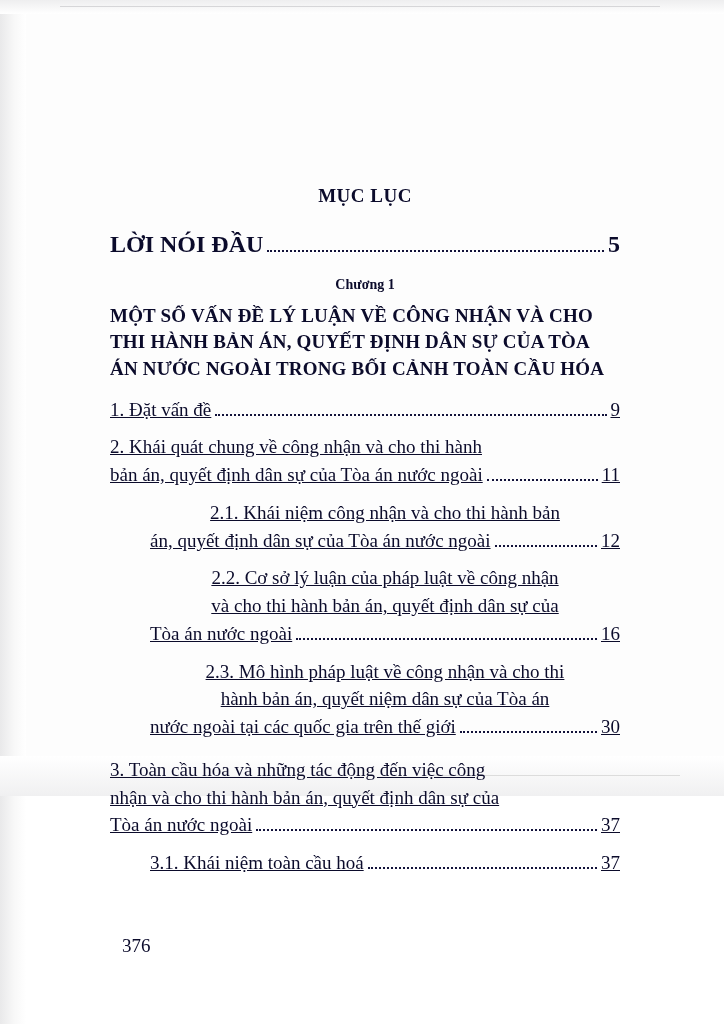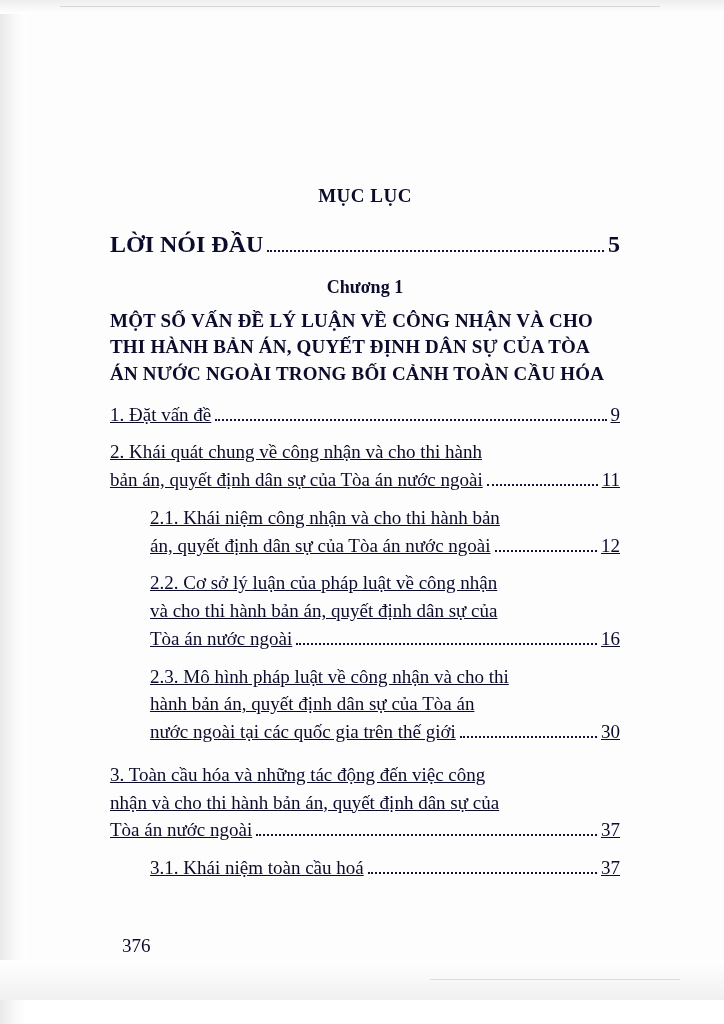--- a/index.html
+++ b/index.html
@@ -12,21 +12,21 @@
     height: 1024px;
     overflow: hidden;
     font-family: "Liberation Serif", serif;
     color: #0b0b2b;
     position: relative;
   }
   .page {
     position: absolute;
     left: 0; top: 0;
     width: 724px;
-    height: 1000px;
+    height: 796px;
     background: #fdfdfd;
   }
   
   .scan-edge-left {
     position: absolute;
     left: 0; top: 0;
     width: 26px; height: 1024px;
     background: linear-gradient(to right, #e9e9ea 0%, #f8f8f8 55%, #ffffff 100%);
   }
   .scan-edge-top {
@@ -89,40 +89,40 @@
   .preface {
     font-weight: bold;
     font-size: 24px;
     margin-bottom: 16px;
   }
   .preface .leader { border-bottom: 2px dotted #12123a; }
 
   .chapter-label {
     text-align: center;
     font-weight: bold;
-    font-size: 18px;
+    font-size: 14px;
     margin-bottom: 10px;
   }
   .chapter-title {
     text-align: left;
     font-weight: bold;
     font-size: 19px;
     line-height: 1.38;
     letter-spacing: 0.2px;
     margin-bottom: 14px;
   }
 
   .entry {
     font-size: 19px;
     line-height: 1.46;
     margin-bottom: 2px;
     text-decoration: underline;
   }
   .entry.level1 { margin-left: 0; }
-  .entry.level2 { margin-left: 40px; }
+  .entry.level2 { margin-left: 40px; text-align: center; }
 
   .entry .line {
     display: flex;
     align-items: baseline;
   }
   .entry .line .txt { flex: 0 1 auto; }
   .entry .line .leader {
     flex: 1 1 auto;
     border-bottom: 2px dotted #12123a;
     margin: 0 4px 5px 4px;
@@ -204,21 +204,21 @@
       <div class="line">
         <span class="txt">Tòa án nước ngoài</span>
         <span class="leader"></span>
         <span class="pageno">16</span>
       </div>
     </div>
     <div class="gap-sm"></div>
 
     <div class="entry level2">
       <div class="wrap">2.3. Mô hình pháp luật về công nhận và cho thi</div>
-      <div class="wrap">hành bản án, quyết định dân sự của Tòa án</div>
+      <div class="wrap">hành bản án, quyết niệm dân sự của Tòa án</div>
       <div class="line">
         <span class="txt">nước ngoài tại các quốc gia trên thế giới</span>
         <span class="leader"></span>
         <span class="pageno">30</span>
       </div>
     </div>
     <div class="gap-md"></div>
 
     <div class="entry level1">
       <div class="wrap">3. Toàn cầu hóa và những tác động đến việc công</div>

